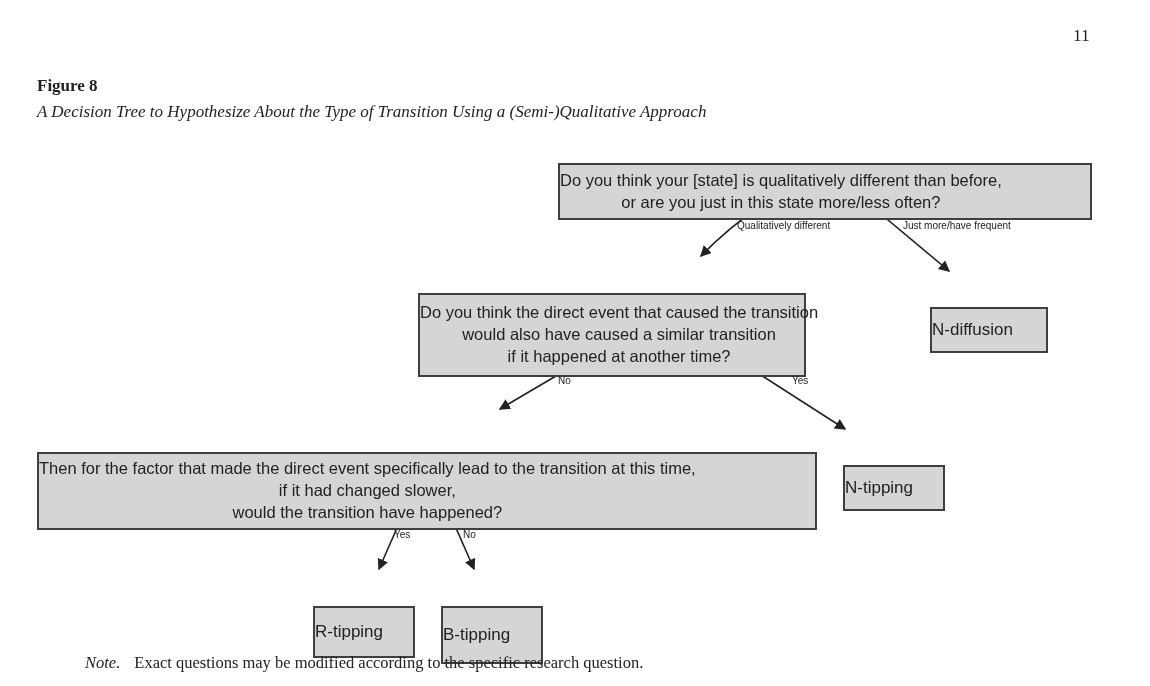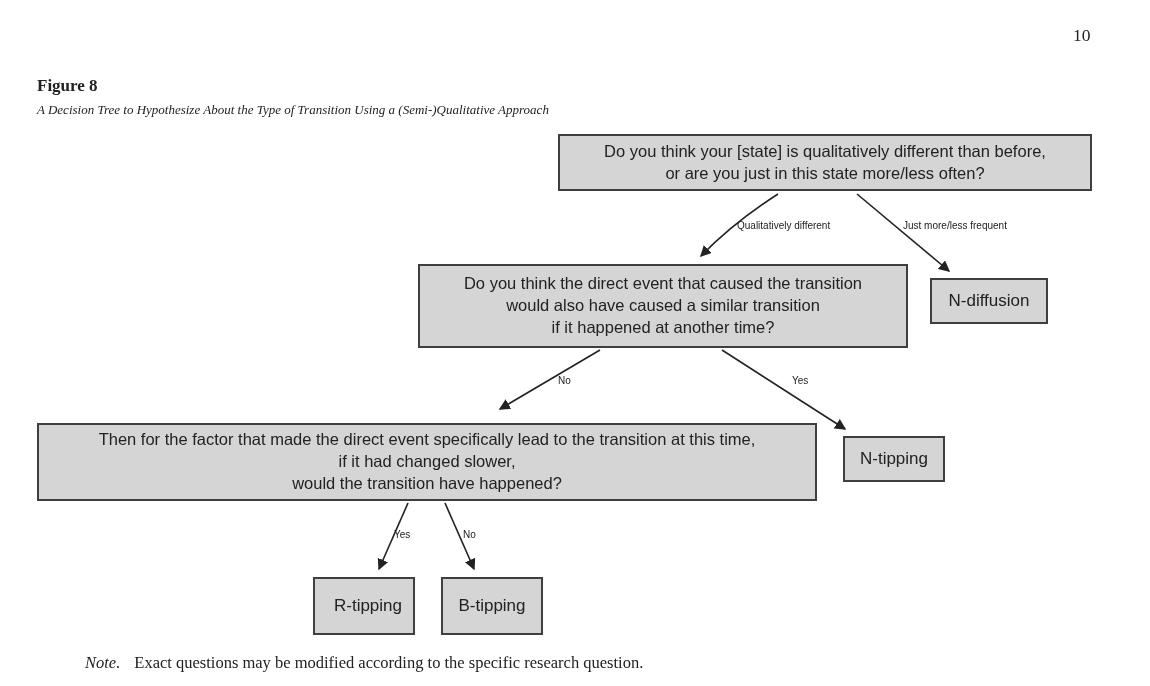--- a/index.html
+++ b/index.html
@@ -19,51 +19,52 @@
   .page-number{
     position:absolute;top:25px;left:1073px;
     font-size:17.5px;
   }
   .figure-label{
     position:absolute;left:37px;top:76px;
     font-size:17px;font-weight:bold;
   }
   .figure-caption{
     position:absolute;left:37px;top:102px;
-    font-size:13px;font-style:italic;
+    font-size:17px;font-style:italic;
   }
   .arrows{position:absolute;left:0;top:0;width:1150px;height:686px;}
   .arrows path.edge{
     fill:none;
     stroke:var(--arrow,#222222);
     stroke-width:1.6;
   }
   .arrowhead-shape{fill:var(--arrow,#222222);}
   .node{
     position:absolute;
     box-sizing:border-box;
     background:var(--box-fill,#d5d5d5);
     border:2px solid var(--box-border,#3f3f3f);
-    display:flex;align-items:center;justify-content:center;
+    display:flex;align-items:center;
     font-family:"Liberation Sans", sans-serif;
     color:var(--ink,#262626);
+    margin-top:29px;
   }
   .node .node-text{
     white-space:pre;
     text-align:center;
     font-size:16.5px;
     line-height:1.32;
   }
   .node.leaf .node-text{font-size:17px;}
   .node.q1{left:558px;top:134px;width:534px;height:57px;}
-  .node.q2{left:418px;top:264px;width:490px;height:84px;}
+  .node.q2{left:418px;top:264px;width:388px;height:84px;}
   .node.q3{left:37px;top:423px;width:780px;height:78px;}
   .node.nd{left:930px;top:278px;width:118px;height:46px;}
   .node.nt{left:843px;top:436px;width:102px;height:46px;}
-  .node.rt{left:313px;top:577px;width:102px;height:58px;padding-left:8px;}
+  .node.rt{left:313px;top:577px;width:102px;height:52px;}
   .node.bt{left:441px;top:577px;width:102px;height:58px;}
   .edge-label{
     position:absolute;
     font-family:"Liberation Sans", sans-serif;
     font-size:10px;
     color:var(--ink,#262626);
     white-space:nowrap;
   }
   .el1{left:737px;top:220px;}
   .el2{left:903px;top:220px;}
@@ -77,21 +78,21 @@
     margin-left:48px;
   }
   .note .note-label{font-style:italic;}
   .note .note-text{margin-left:14px;}
 </style>
 </head>
 <body>
 
 <div class="page">
 
-  <div class="page-number">10</div>
+  <div class="page-number">11</div>
 
   <div class="figure-label">Figure 8</div>
   <div class="figure-caption">A Decision Tree to Hypothesize About the Type of Transition Using a (Semi-)Qualitative Approach</div>
 
   <svg class="arrows" viewBox="0 0 1150 686" xmlns="http://www.w3.org/2000/svg">
     <defs>
       <marker id="ah" viewBox="0 0 8 8" refX="7" refY="4" markerWidth="7" markerHeight="7" orient="auto">
         <path class="arrowhead-shape" d="M0,0 L8,4 L0,8 Z"></path>
       </marker>
     </defs>
@@ -130,21 +131,21 @@
 
   <div class="node leaf rt">
     <span class="node-text">R-tipping</span>
   </div>
 
   <div class="node leaf bt">
     <span class="node-text">B-tipping</span>
   </div>
 
   <div class="edge-label el1">Qualitatively different</div>
-  <div class="edge-label el2">Just more/less frequent</div>
+  <div class="edge-label el2">Just more/have frequent</div>
   <div class="edge-label el3">No</div>
   <div class="edge-label el4">Yes</div>
   <div class="edge-label el5">Yes</div>
   <div class="edge-label el6">No</div>
 
   <div class="note">
     <span class="note-label">Note.</span><span class="note-text">Exact questions may be modified according to the specific research question.</span>
   </div>
 
 </div>

